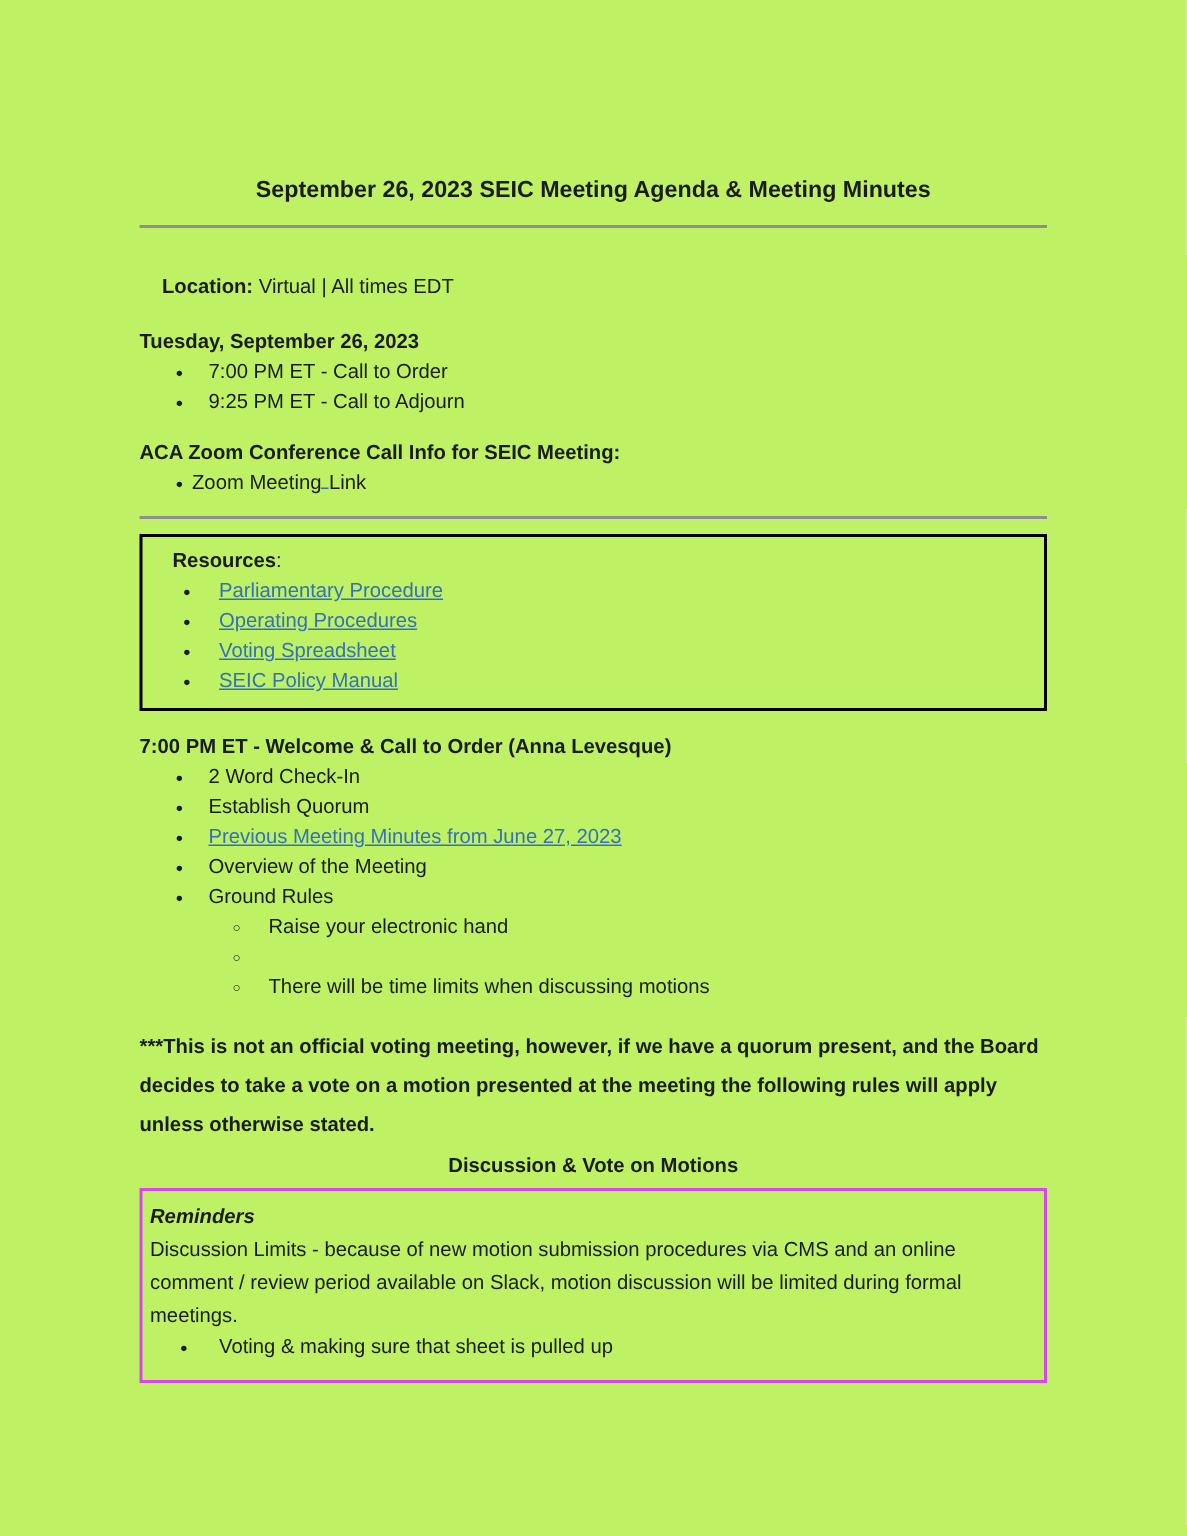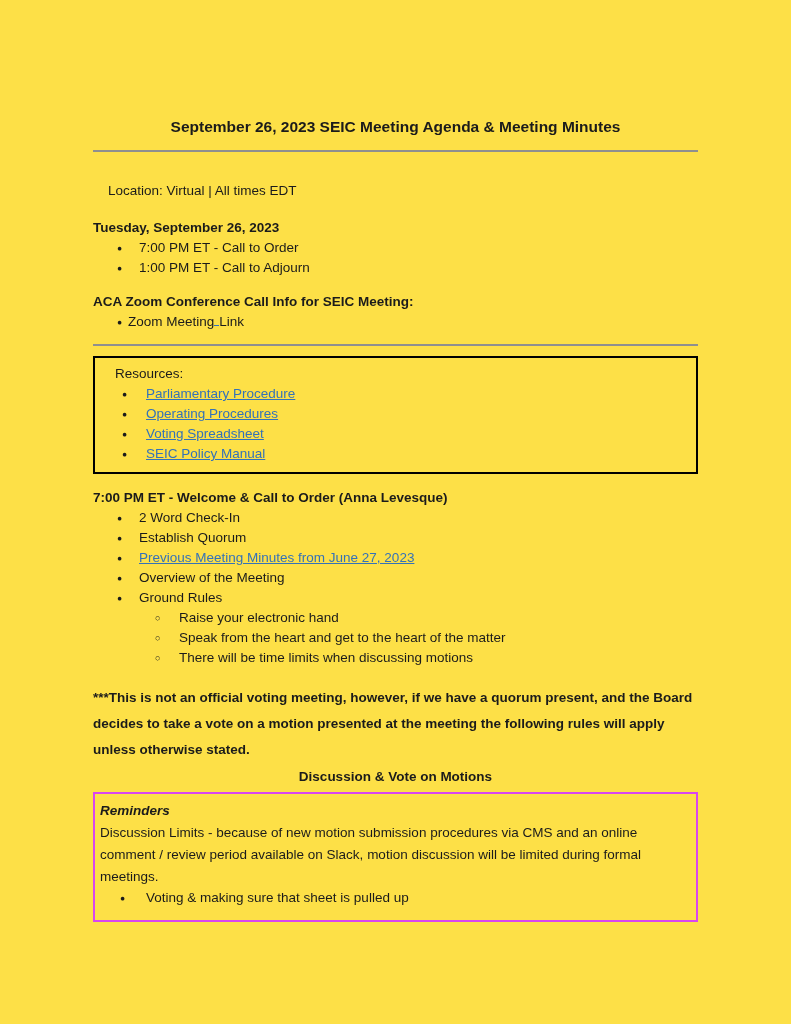--- a/index.html
+++ b/index.html
@@ -2,21 +2,21 @@
 <html><head>
 <meta charset="utf-8">
 <style>
   * { box-sizing: border-box; }
   html, body { margin: 0; padding: 0; background: #e8e8e8; }
   .doc {
     position: relative;
     width: 791px;
     height: 1024px;
     margin: 0 auto;
-    background: #fde047;
+    background: #bef264;
     overflow: hidden;
     font-family: "Liberation Sans", sans-serif;
     font-size: 13.5px;
     color: #1b1b1b;
     -webkit-font-smoothing: antialiased;
   }
   .inner { margin: 0 93px; padding-top: 117px; }
 
   .title {
     font-size: 15.5px;
@@ -29,21 +29,21 @@
     border: none;
     border-top: 2px solid #8f8f8f;
     height: 0;
     margin: 0;
   }
   .rule1 { margin-top: 13px; }
   .rule2 { margin-top: 12px; }
 
   .line { line-height: 20px; }
   .location-line { margin-top: 29px; }
-  .bold { font-weight: 400; padding-left: 15px; }
+  .bold { font-weight: 700; padding-left: 15px; }
 
   .date-heading { margin-top: 17px; font-weight: 700; }
   .section-heading { font-weight: 700; }
   .aca-heading { margin-top: 14px; }
   .welcome-heading { margin-top: 14px; }
   .discussion-heading { margin-top: 4px; text-align: center; }
 
   
   .li { display: flex; line-height: 20px; }
   .li .dot {
@@ -109,21 +109,21 @@
     </div>
 
     <div class="line date-heading">Tuesday, September 26, 2023</div>
 
     <div class="li li1">
       <span class="dot">●</span>
       <span>7:00 PM ET - Call to Order</span>
     </div>
     <div class="li li1">
       <span class="dot">●</span>
-      <span>1:00 PM ET - Call to Adjourn</span>
+      <span>9:25 PM ET - Call to Adjourn</span>
     </div>
 
     <div class="line section-heading aca-heading">ACA Zoom Conference Call Info for SEIC Meeting:</div>
     <div class="li li-tight">
       <span class="dot">●</span>
       <span><span>Zoom Meeting</span><span class="usp"></span><span>Link</span></span>
     </div>
 
     <hr class="rule rule2">
 
@@ -171,21 +171,20 @@
       <span class="dot">●</span>
       <span>Ground Rules</span>
     </div>
 
     <div class="li li2">
       <span class="dot">○</span>
       <span>Raise your electronic hand</span>
     </div>
     <div class="li li2">
       <span class="dot">○</span>
-      <span>Speak from the heart and get to the heart of the matter</span>
     </div>
     <div class="li li2">
       <span class="dot">○</span>
       <span>There will be time limits when discussing motions</span>
     </div>
 
     <div class="notice">***This is not an official voting meeting, however, if we have a quorum present, and the Board decides to take a vote on a motion presented at the meeting the following rules will apply unless otherwise stated.</div>
 
     <div class="line section-heading discussion-heading">Discussion &amp; Vote on Motions</div>
 

